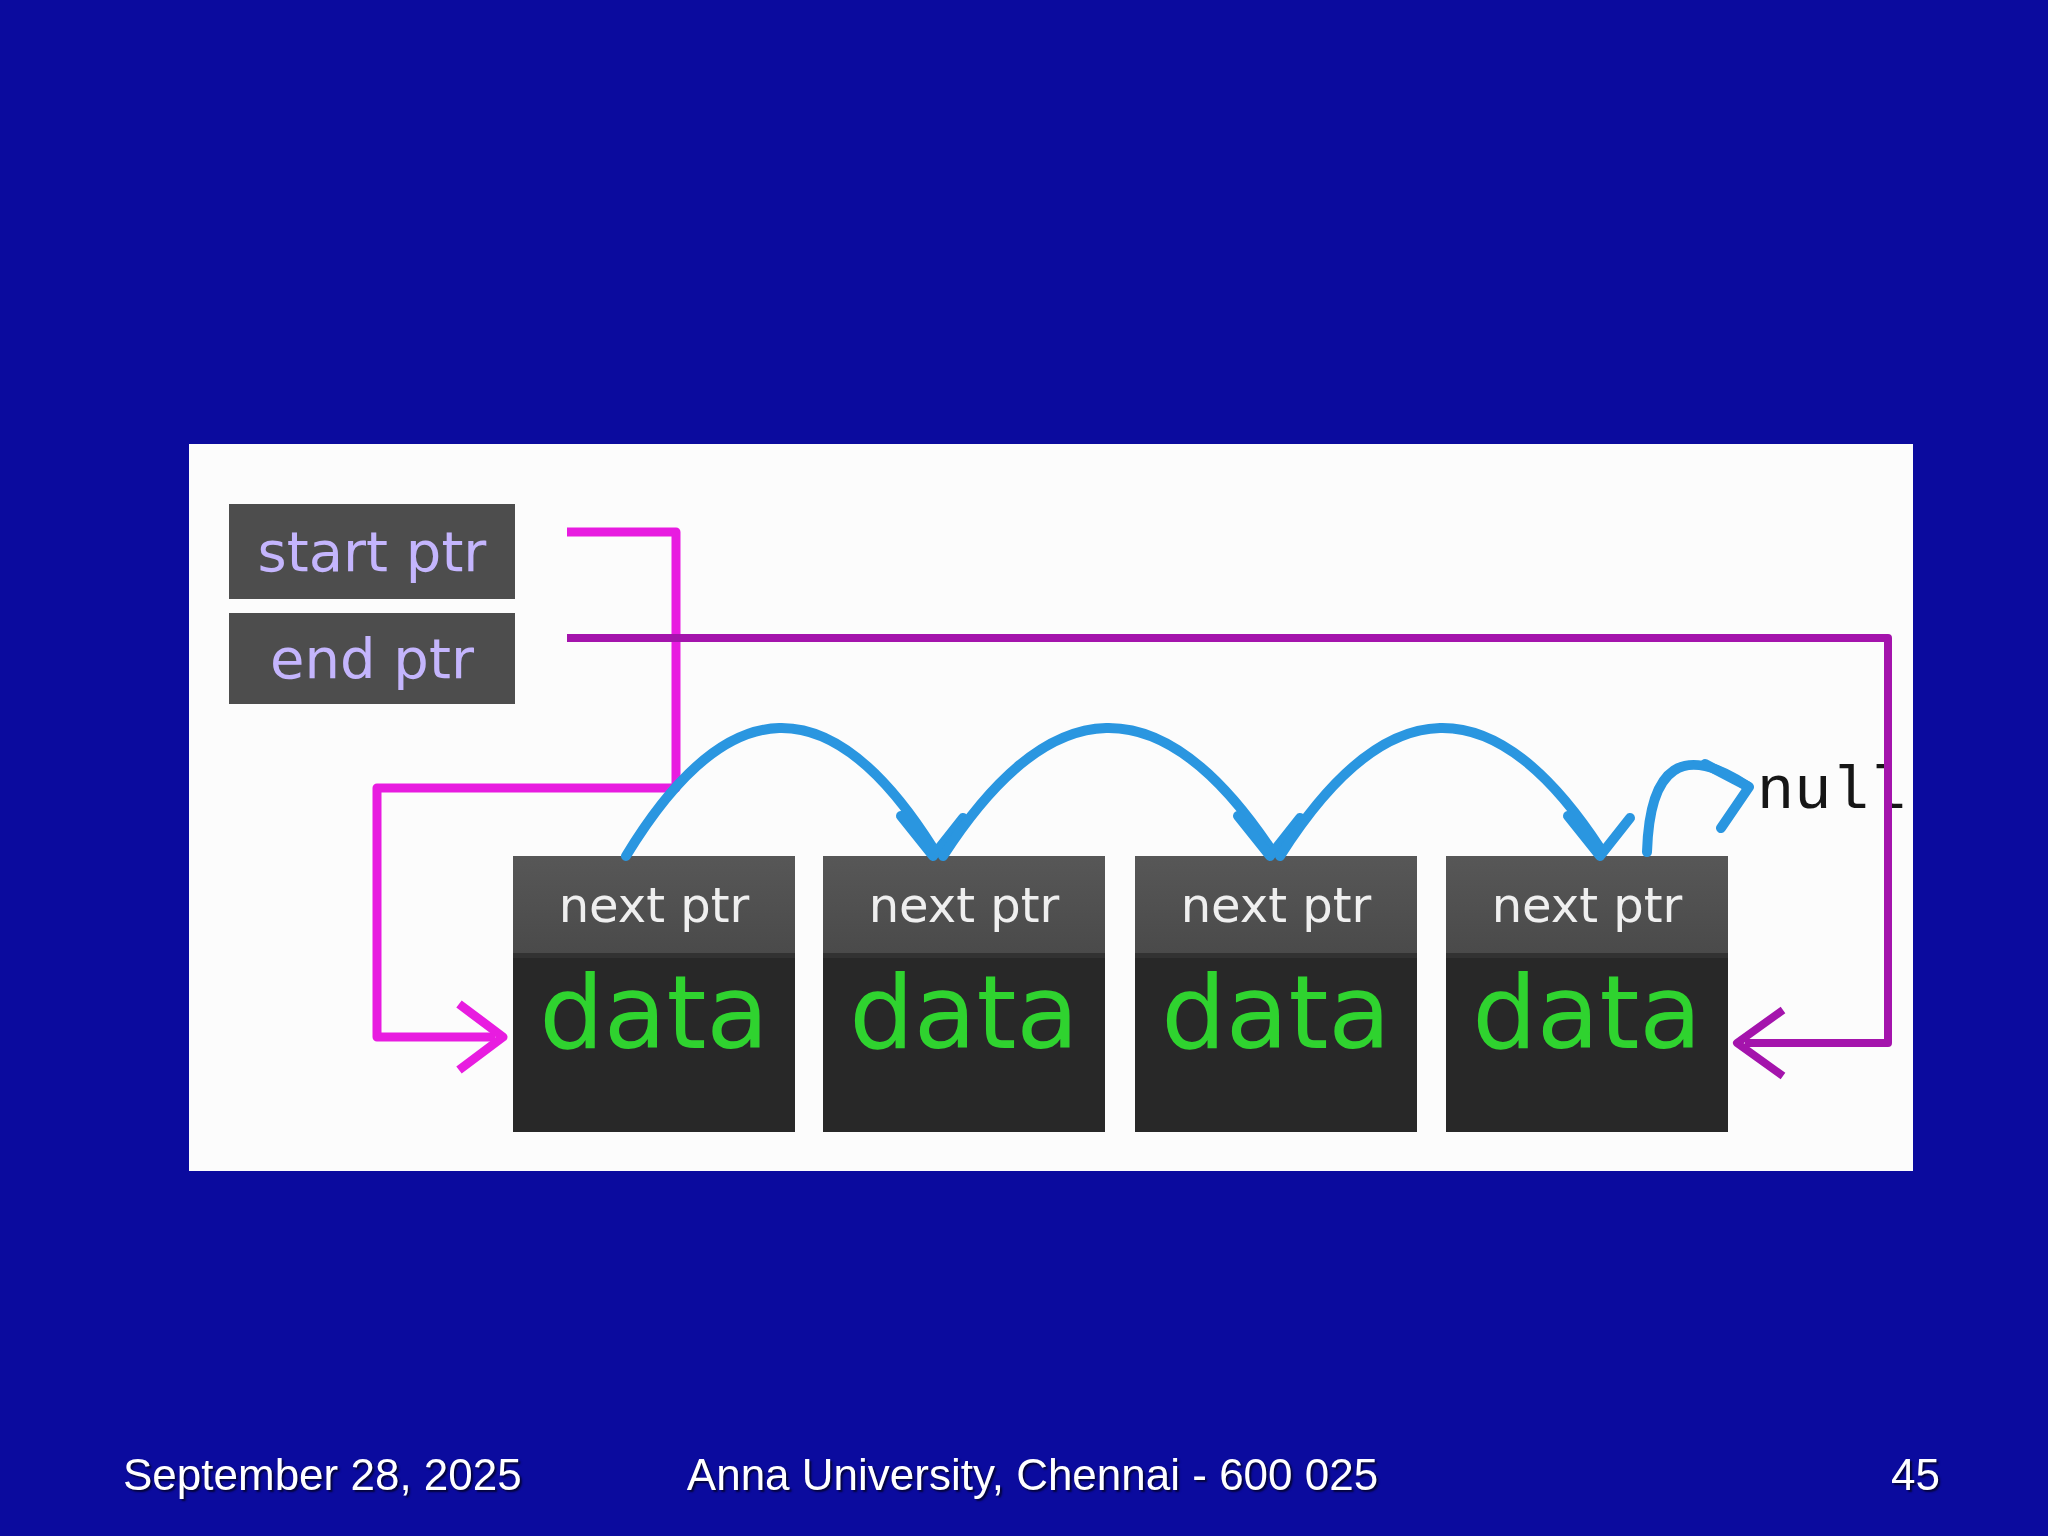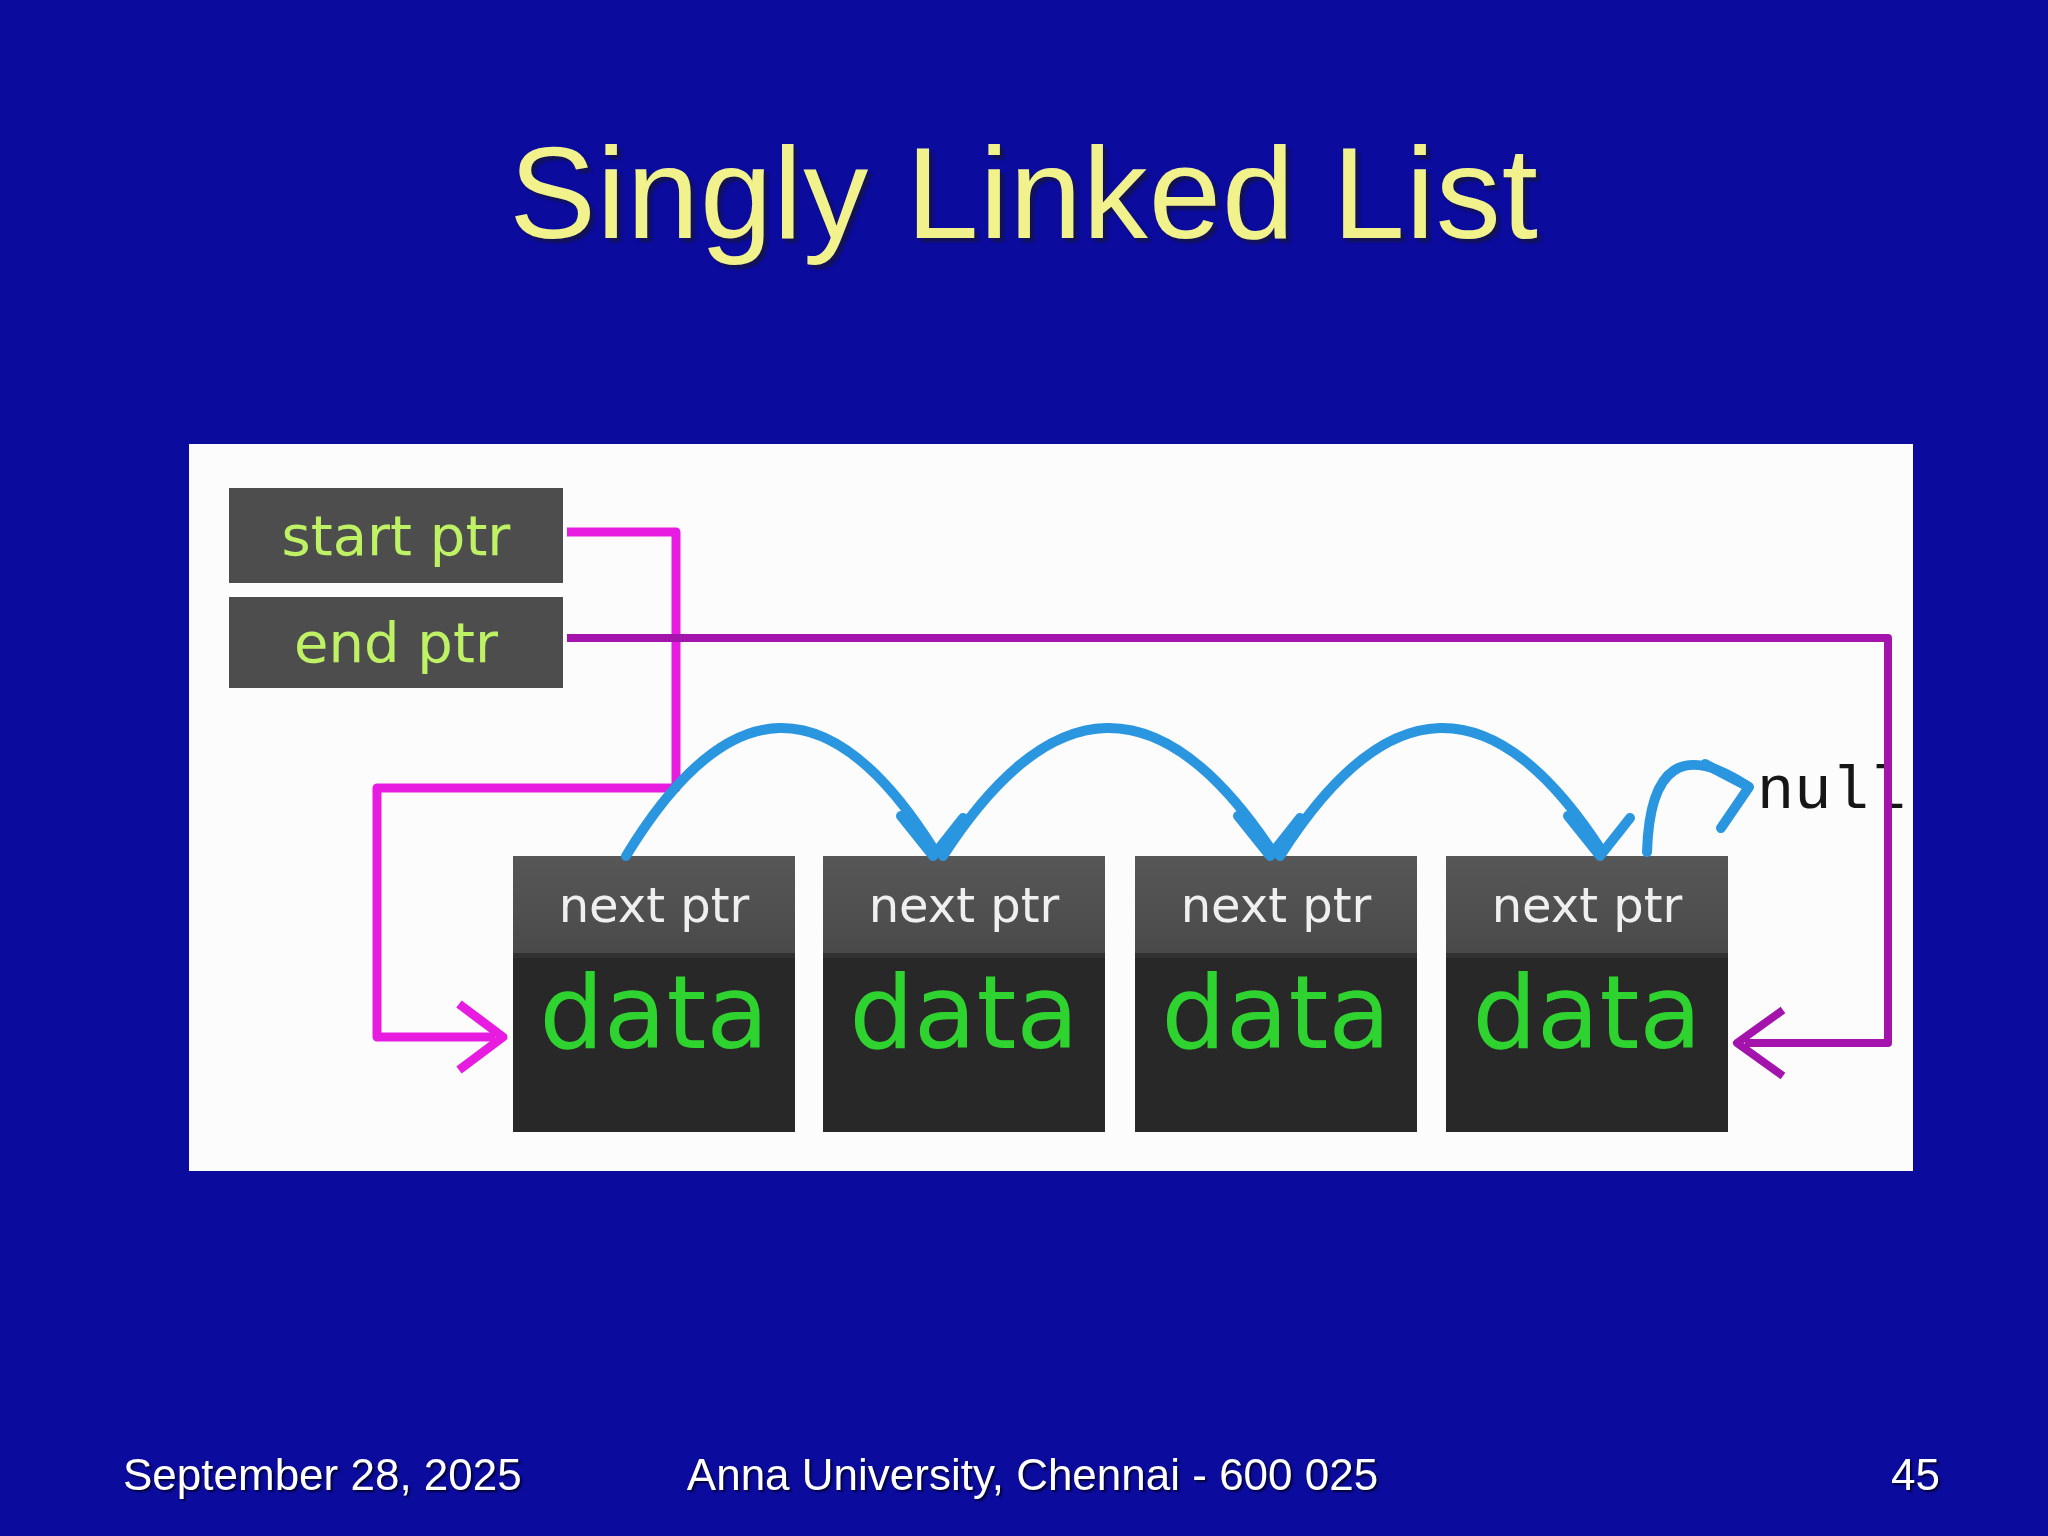--- a/index.html
+++ b/index.html
@@ -32,29 +32,30 @@
     position: absolute;
     left: 189px;
     top: 444px;
     width: 1724px;
     height: 727px;
     background: var(--panel, #fcfcfc);
   }
   .ptr-box {
     position: absolute;
     left: 40px;
-    width: 334px;
+    width: 286px;
     background: var(--box-gray, #4d4d4d);
-    color: #bef264;
+    color: #c4b5fd;
     font-family: "DejaVu Sans", sans-serif;
     font-size: 56px;
     display: flex;
     align-items: center;
     justify-content: center;
     white-space: nowrap;
+    margin-top: 16px;
   }
   .ptr-box.start { top: 44px;  height: 95px; }
   .ptr-box.end   { top: 153px; height: 91px; }
 
   .node {
     position: absolute;
     top: 412px;
     width: 282px;
     height: 276px;
     display: flex;
@@ -121,21 +122,20 @@
   }
   .footer-date   { left: 123px; }
   .footer-center { left: 0; right: 0; text-align: center; padding-left: 17px; }
   .footer-page   { right: 108px; margin-left: 28px; }
 </style>
 </head>
 <body>
 
 <div id="slide">
 
-  <div class="slide-title">Singly Linked List</div>
 
   <div class="panel">
 
     <div class="ptr-box start">
       <span>start ptr</span>
     </div>
 
     <div class="ptr-box end">
       <span>end ptr</span>
     </div>

